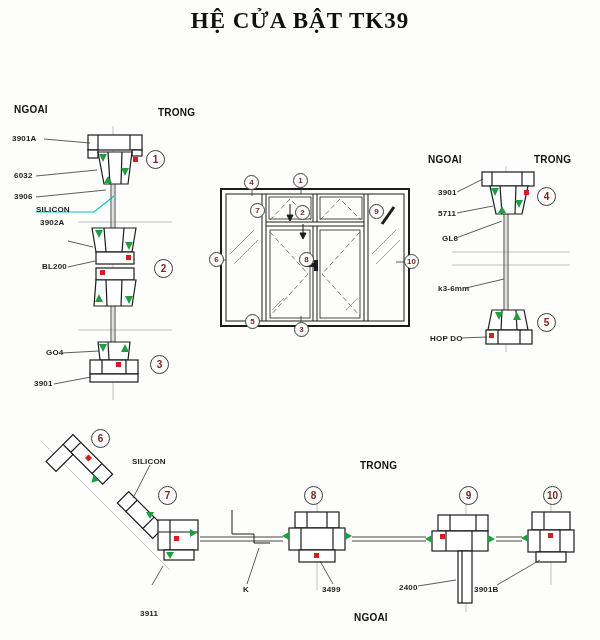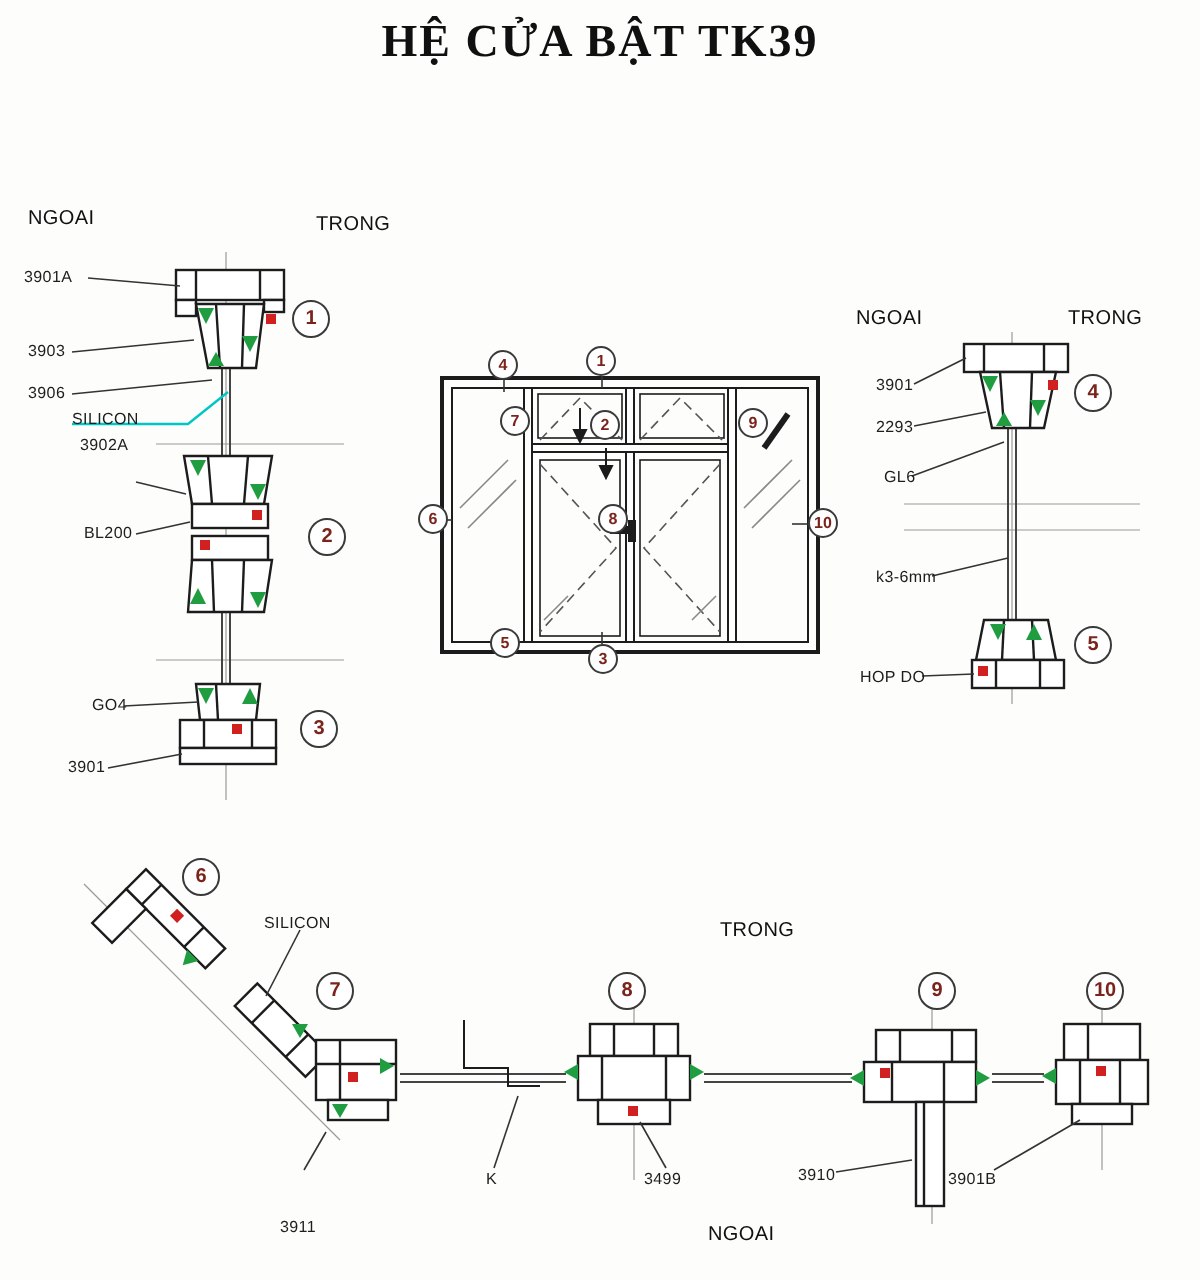--- a/index.html
+++ b/index.html
@@ -6,21 +6,21 @@
   html,body { width:600px; height:640px; }
   body { background:#f8f8f6; font-family:"Liberation Sans", sans-serif; }
   .page { position:relative; width:600px; height:640px; background:#fdfdfb; overflow:hidden; }
   .title {
     position:absolute; top:8px; left:0; width:100%; text-align:center;
     font-family:"Liberation Serif", serif; font-weight:bold; font-size:23px;
     letter-spacing:1px; color:#101010;
   }
   .art { position:absolute; left:0; top:0; width:600px; height:640px; }
   .lbl {
-    position:absolute; font-size:8px; font-weight:normal; color:#1d1d1d;
+    position:absolute; font-size:8px; font-weight:bold; color:#1d1d1d;
     white-space:nowrap; letter-spacing:0.2px;
   }
   .lbl.big { font-size:10px; color:#111; }
   .cnum {
     position:absolute; width:15px; height:15px; border:1px solid #3a3a3a;
     border-radius:50%; background:#fff; display:flex; align-items:center;
     justify-content:center; font-size:8px; font-weight:bold; color:#7b241c;
   }
   .cnum.lg { width:19px; height:19px; font-size:10px; border-width:1.3px; }
 </style>
@@ -292,37 +292,37 @@
   </svg>
 
   <div class="lbl big" style="left:14px;top:104px">NGOAI</div>
   <div class="lbl big" style="left:158px;top:107px">TRONG</div>
   <div class="lbl big" style="left:428px;top:154px">NGOAI</div>
   <div class="lbl big" style="left:534px;top:154px">TRONG</div>
   <div class="lbl big" style="left:360px;top:460px">TRONG</div>
   <div class="lbl big" style="left:354px;top:612px">NGOAI</div>
 
   <div class="lbl" style="left:12px;top:134px">3901A</div>
-  <div class="lbl" style="left:14px;top:171px">3903</div>
+  <div class="lbl" style="left:14px;top:171px">6032</div>
   <div class="lbl" style="left:14px;top:192px">3906</div>
   <div class="lbl" style="left:36px;top:205px">SILICON</div>
   <div class="lbl" style="left:40px;top:218px">3902A</div>
   <div class="lbl" style="left:42px;top:262px">BL200</div>
   <div class="lbl" style="left:46px;top:348px">GO4</div>
   <div class="lbl" style="left:34px;top:379px">3901</div>
   <div class="lbl" style="left:438px;top:188px">3901</div>
-  <div class="lbl" style="left:438px;top:209px">2293</div>
+  <div class="lbl" style="left:438px;top:209px">5711</div>
   <div class="lbl" style="left:442px;top:234px">GL6</div>
   <div class="lbl" style="left:438px;top:284px">k3-6mm</div>
   <div class="lbl" style="left:430px;top:334px">HOP DO</div>
   <div class="lbl" style="left:132px;top:457px">SILICON</div>
   <div class="lbl" style="left:140px;top:609px">3911</div>
   <div class="lbl" style="left:243px;top:585px">K</div>
   <div class="lbl" style="left:322px;top:585px">3499</div>
-  <div class="lbl" style="left:399px;top:583px">3910</div>
+  <div class="lbl" style="left:399px;top:583px">2400</div>
   <div class="lbl" style="left:474px;top:585px">3901B</div>
 
   <div class="cnum lg" style="left:146px;top:150px">1</div>
   <div class="cnum lg" style="left:154px;top:259px">2</div>
   <div class="cnum lg" style="left:150px;top:355px">3</div>
   <div class="cnum lg" style="left:537px;top:187px">4</div>
   <div class="cnum lg" style="left:537px;top:313px">5</div>
   <div class="cnum lg" style="left:91px;top:429px">6</div>
   <div class="cnum lg" style="left:158px;top:486px">7</div>
   <div class="cnum lg" style="left:304px;top:486px">8</div>

